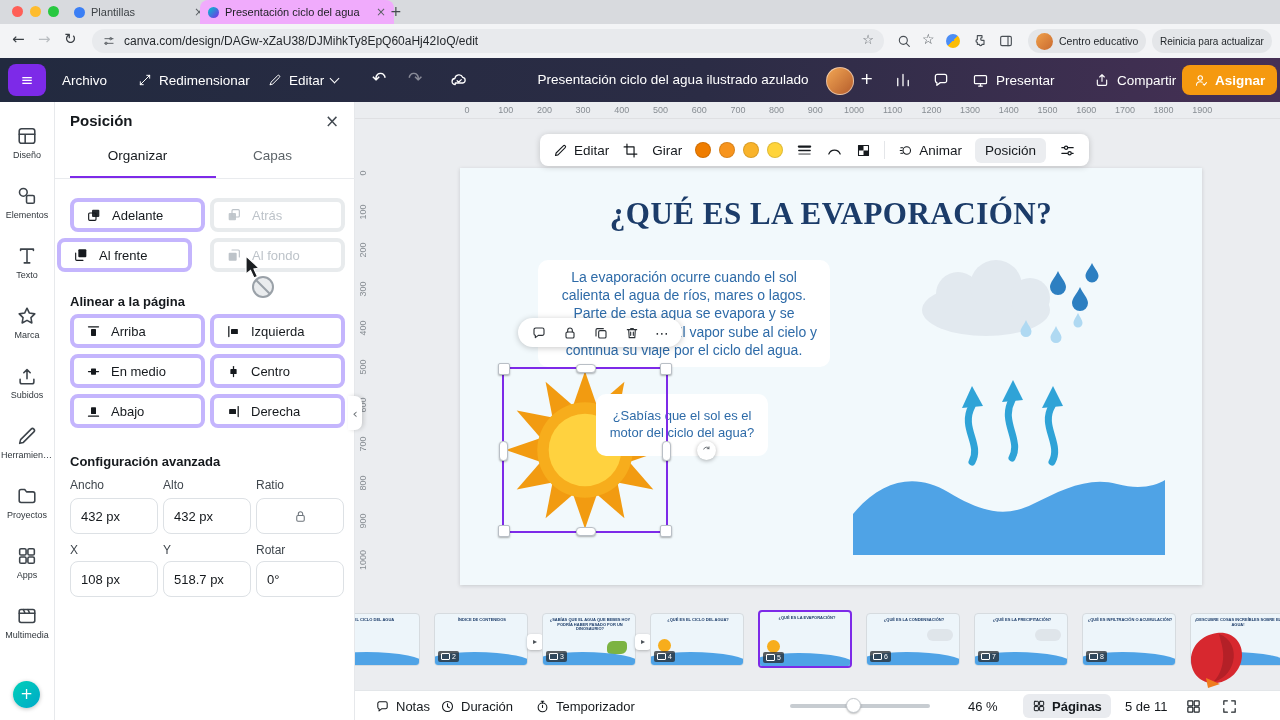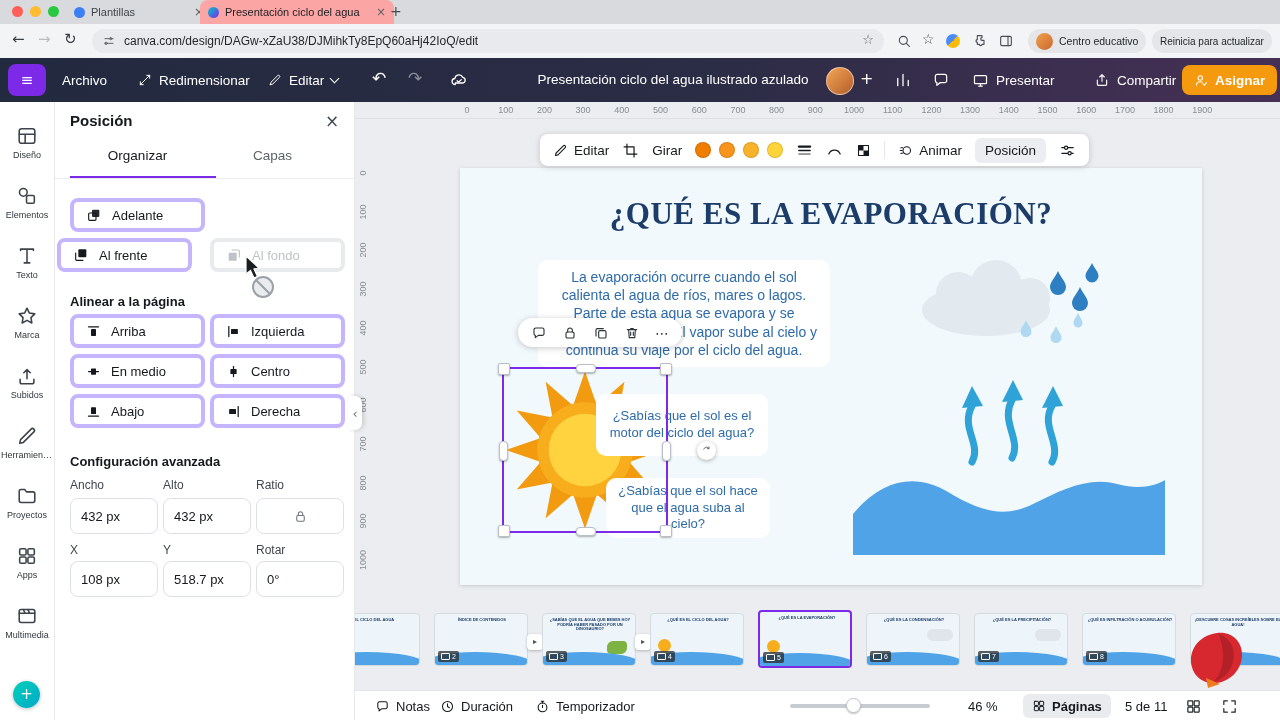--- a/index.html
+++ b/index.html
@@ -6,21 +6,21 @@
   body{font-family:"Liberation Sans",sans-serif;-webkit-font-smoothing:antialiased}
   #stage{position:relative;width:1280px;height:720px;background:#ebedf0;overflow:hidden}
   [data-icon]{display:inline-flex;align-items:center;justify-content:center;color:inherit}
   [data-icon] svg{width:100%;height:100%;display:block}
   .glyph{font-family:"DejaVu Sans",sans-serif;line-height:1}
 
   
   #tabstrip{position:absolute;left:0;top:0;width:1280px;height:24px;background:#d8dade}
   .tl{position:absolute;top:6px;width:11px;height:11px;border-radius:50%}
   .tab{position:absolute;top:0;height:24px;display:flex;align-items:center;gap:6px;padding:0 8px;font-size:11px;color:#3e4347;cursor:pointer}
-  .tab.active{background:#fca5a5;border-radius:8px 8px 0 0;color:#1b1e21}
+  .tab.active{background:#f0abfc;border-radius:8px 8px 0 0;color:#1b1e21}
   .fav{width:11px;height:11px;border-radius:50%;flex:none}
   .fav-blue{background:#3b7ff5}
   .fav-canva{background:linear-gradient(135deg,#00c4cc,#7d2ae8)}
   .tab-close{margin-left:auto;font-size:12px;color:#5b6065;cursor:pointer}
   #addressbar{position:absolute;left:0;top:24px;width:1280px;height:34px;background:#f3f4f6;border-bottom:1px solid #dcdee1}
   .nav-g{position:absolute;top:8px;font-size:15px;color:#3a3f44;cursor:pointer}
   #urlpill{position:absolute;left:92px;top:5px;width:792px;height:24px;border-radius:12px;background:#e8eaed}
   #urltext{position:absolute;left:32px;top:0;line-height:24px;font-size:12px;color:#24282c;white-space:nowrap}
   .bar-ic{position:absolute;top:9px;width:16px;height:16px;color:#4a5056;cursor:pointer}
   .pill{position:absolute;top:5px;height:24px;border-radius:12px;background:#e4e6e9;display:flex;align-items:center;gap:6px;padding:0 8px;cursor:pointer}
@@ -359,20 +359,29 @@
     <input class="pinput" style="left: 201px; top: 459px;" readonly="" value="0°">
   <div class="pbtn" style="left: 15px; top: 96px;">
         <span data-icon="bring-forward-icon" style="width: 16px; height: 16px; display: inline-flex; flex: 0 0 auto;">
           <svg viewBox="0 0 24 24" fill="none" stroke="currentColor" stroke-width="1.7" stroke-linecap="round" stroke-linejoin="round" style="width:100%;height:100%">
             <rect x="9" y="4" width="11" height="11" rx="1.5" fill="currentColor" stroke="none" opacity=".92"></rect>
             <rect x="4" y="9" width="11" height="11" rx="1.5"></rect>
           </svg>
         </span>
         <span>Adelante</span>
       </div>
+      <div class="pbtn disabled" style="left: 155px; top: 96px;">
+        <span data-icon="send-backward-icon" style="width: 16px; height: 16px; display: inline-flex; flex: 0 0 auto;">
+          <svg viewBox="0 0 24 24" fill="none" stroke="currentColor" stroke-width="1.7" stroke-linecap="round" stroke-linejoin="round" style="width:100%;height:100%">
+            <rect x="4" y="9" width="11" height="11" rx="1.5" fill="currentColor" stroke="none" opacity=".92"></rect>
+            <rect x="9" y="4" width="11" height="11" rx="1.5"></rect>
+          </svg>
+        </span>
+        <span>Atrás</span>
+      </div>
       <div class="pbtn" style="left: 2px; top: 136px;">
         <span data-icon="bring-front-icon" style="width: 16px; height: 16px; display: inline-flex; flex: 0 0 auto;">
           <svg viewBox="0 0 24 24" fill="none" stroke="currentColor" stroke-width="1.7" stroke-linecap="round" stroke-linejoin="round" style="width:100%;height:100%">
             <rect x="8" y="3.5" width="12" height="12" rx="1.5" fill="currentColor" stroke="none"></rect>
             <path d="M4 9v9.5A1.5 1.5 0 0 0 5.5 20H15"></path>
           </svg>
         </span>
         <span>Al frente</span>
       </div>
       <div class="pbtn disabled" style="left: 155px; top: 136px;">
@@ -527,21 +536,20 @@
             <polygon points="80,4 91,36 69,36" transform="rotate(240 80 80)"></polygon>
             <polygon points="80,4 91,36 69,36" transform="rotate(270 80 80)"></polygon>
             <polygon points="80,4 91,36 69,36" transform="rotate(300 80 80)"></polygon>
             <polygon points="80,4 91,36 69,36" transform="rotate(330 80 80)"></polygon>
           </g>
         <circle cx="80" cy="80" r="46" fill="#F7AD1C"></circle>
         <circle cx="80" cy="80" r="35" fill="#FFD23F"></circle>
       </svg>
 
       <div class="bubble" style="left:136px;top:226px;width:172px;height:62px">¿Sabías que el sol es el motor del ciclo del agua?</div>
-      <div class="bubble" style="left:146px;top:310px;width:164px;height:60px">¿Sabías que el sol hace que el agua suba al cielo?</div>
     </div>
 
     <div id="el-toolbar">
       <div class="tbt">
         <span data-icon="pencil-icon" style="width:15px;height:15px">
             <svg viewBox="0 0 24 24" fill="none" stroke="currentColor" stroke-width="1.7" stroke-linecap="round" stroke-linejoin="round" style="width:100%;height:100%">
               <path d="M4 20l1-4L16.5 4.5a2.1 2.1 0 0 1 3 3L8 19l-4 1z"></path>
             </svg>
           </span>
         <span>Editar</span>

